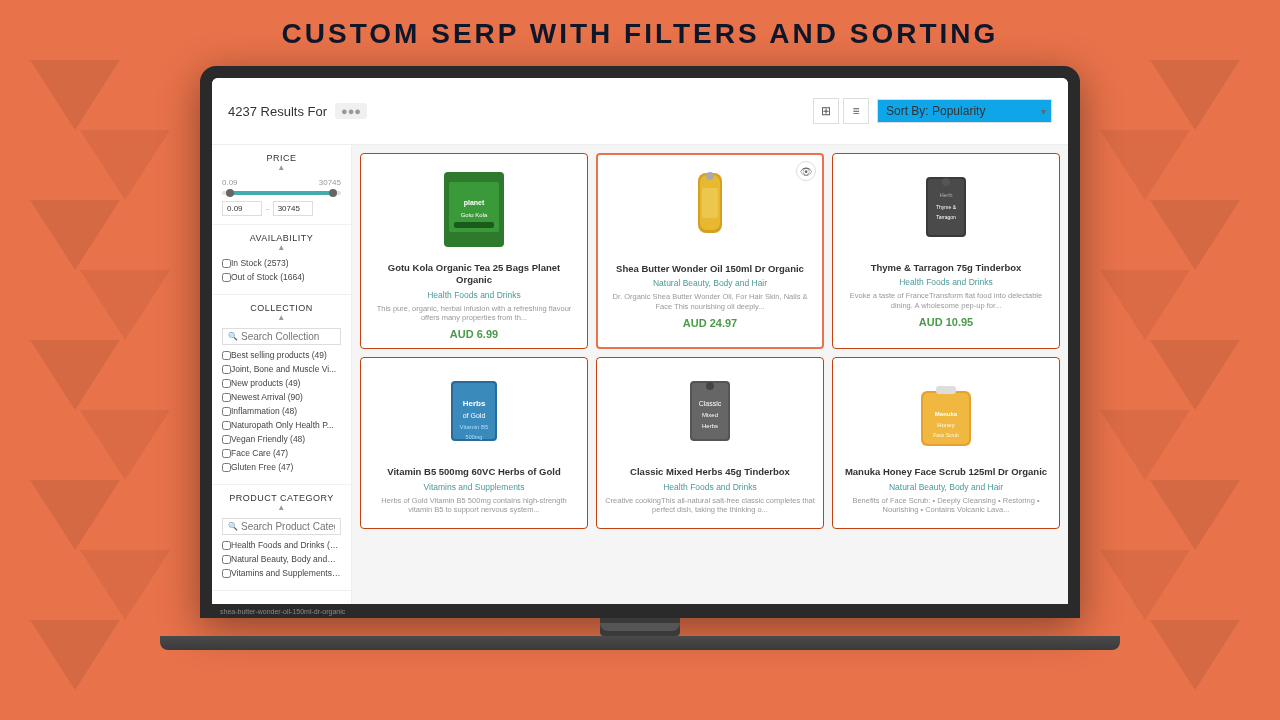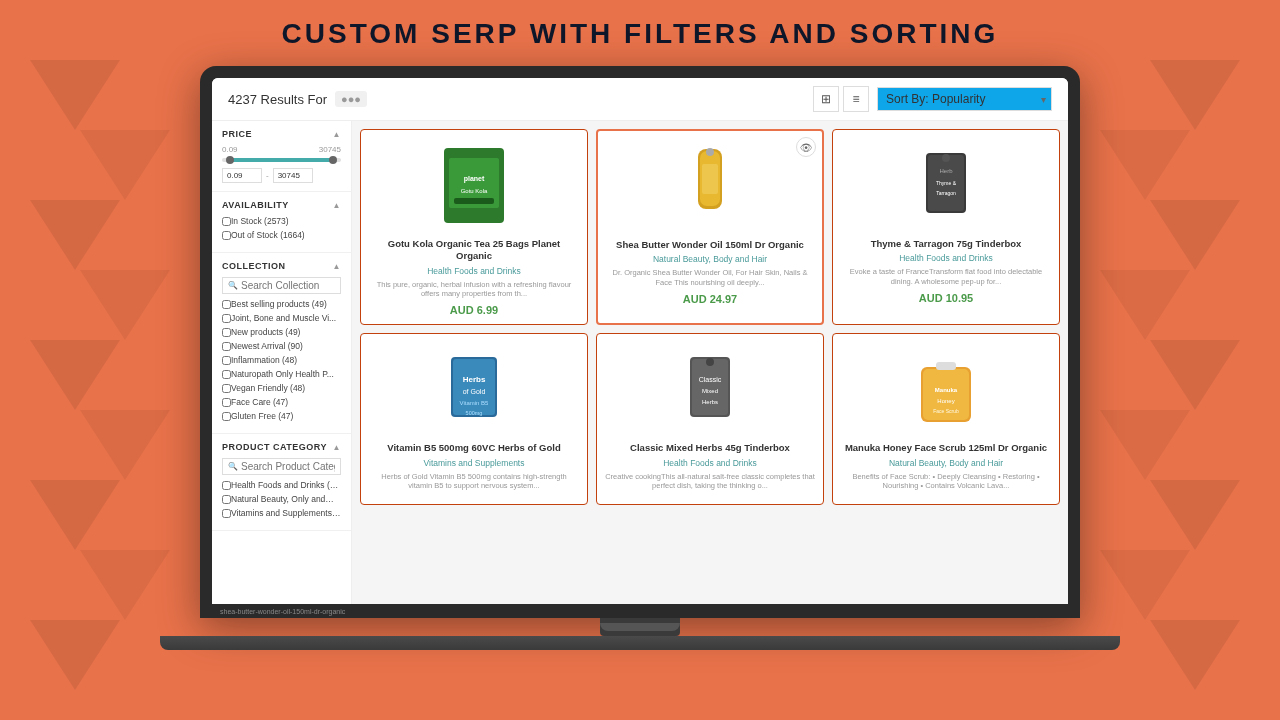--- a/index.html
+++ b/index.html
@@ -87,21 +87,21 @@
     .screen-content {
       display: flex;
       flex-direction: column;
       height: 100%;
       background: #f5f5f5;
     }
 
     
     .top-bar {
       background: white;
-      padding: 8px 16px;
+      padding: 20px 16px;
       display: flex;
       align-items: center;
       justify-content: space-between;
       border-bottom: 1px solid #eee;
       flex-shrink: 0;
     }
 
     .results-info {
       display: flex;
       align-items: center;
@@ -193,28 +193,29 @@
     .sidebar::-webkit-scrollbar { width: 3px; }
     .sidebar::-webkit-scrollbar-thumb { background: #ddd; }
 
     .filter-section {
       border-bottom: 1px solid #f0f0f0;
       padding: 8px 10px;
     }
 
     .filter-title {
       font-size: 9px;
-      font-weight: bold;
+      font-weight: normal;
       text-transform: uppercase;
       letter-spacing: 0.5px;
       color: #333;
       margin-bottom: 6px;
       display: flex;
       justify-content: space-between;
       align-items: center;
+      flex-direction: column;
     }
 
     .filter-title .collapse-icon {
       color: #999;
       font-size: 8px;
     }
 
     
     .price-range {
       display: flex;
@@ -579,21 +580,21 @@
                 <div class="filter-search">
                   <span class="filter-search-icon">🔍</span>
                   <input type="text" placeholder="Search Product Category" style="">
                 </div>
                 <div class="checkbox-item">
                   <input type="checkbox" style="">
                   <span class="checkbox-label">Health Foods and Drinks (…</span>
                 </div>
                 <div class="checkbox-item">
                   <input type="checkbox" style="">
-                  <span class="checkbox-label">Natural Beauty, Only and…</span>
+                  <span class="checkbox-label">Natural Beauty, Body and…</span>
                 </div>
                 <div class="checkbox-item">
                   <input type="checkbox" style="">
                   <span class="checkbox-label">Vitamins and Supplements…</span>
                 </div>
               </div>
 
             </div>
 
             <div class="products-area">

